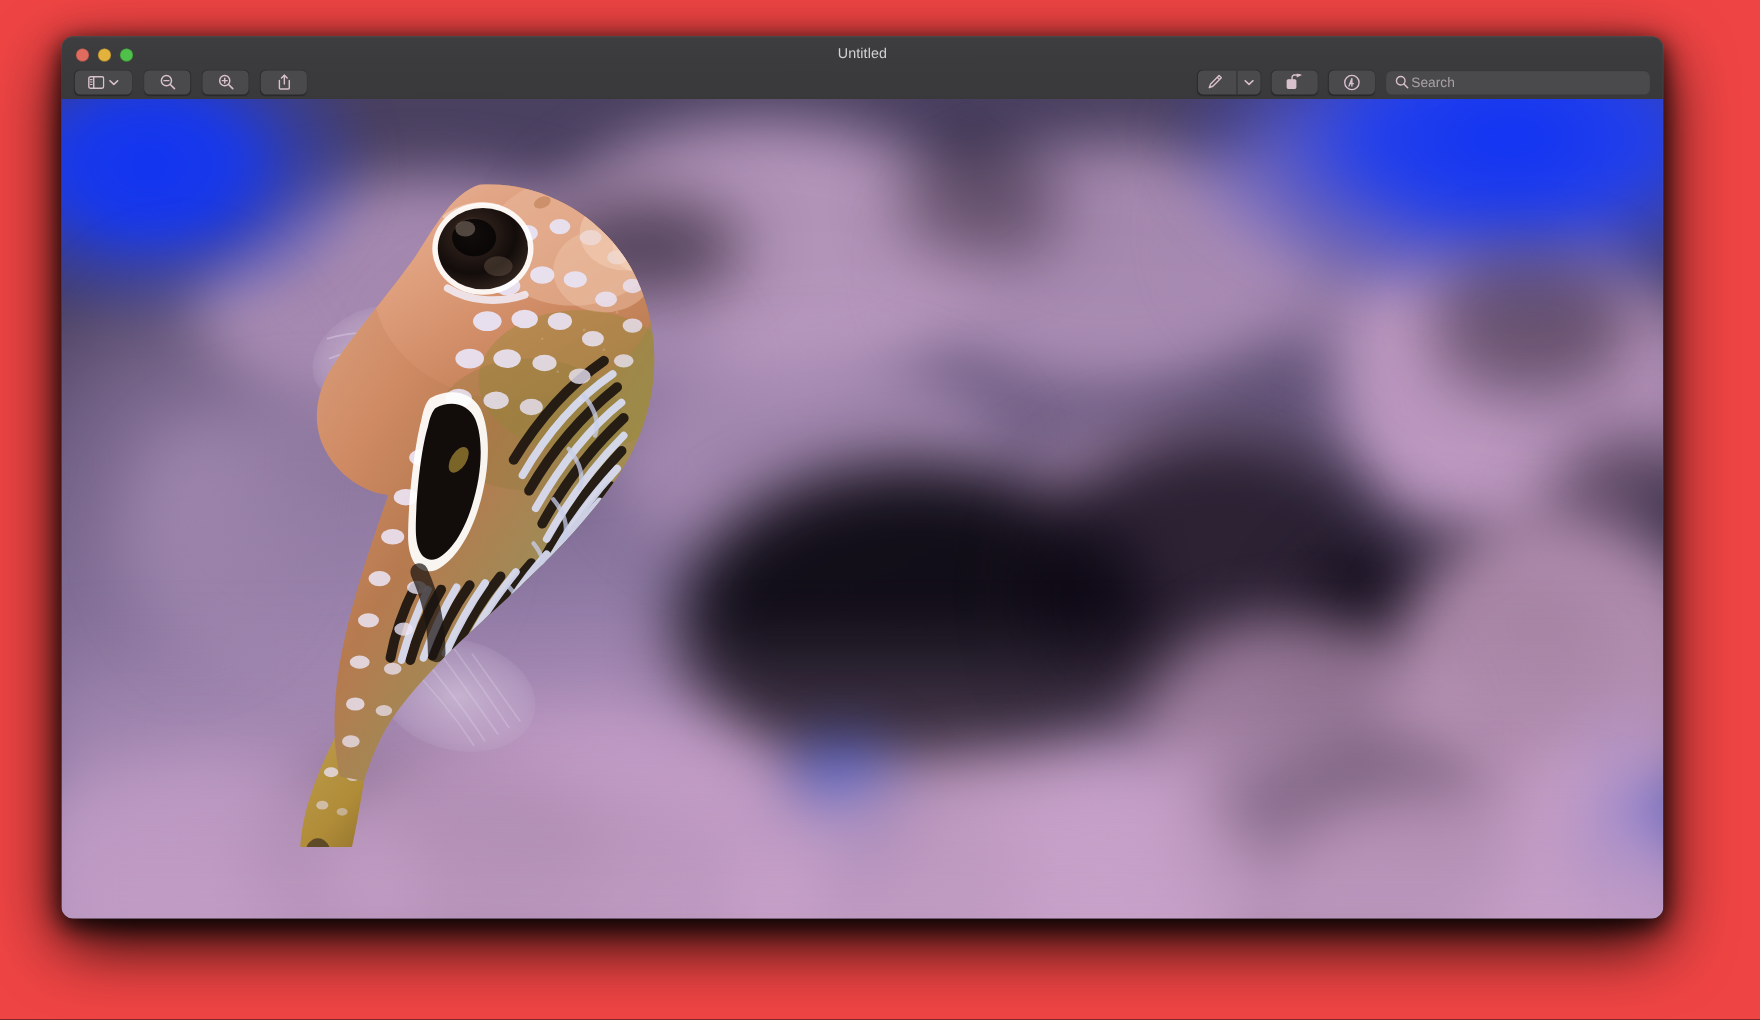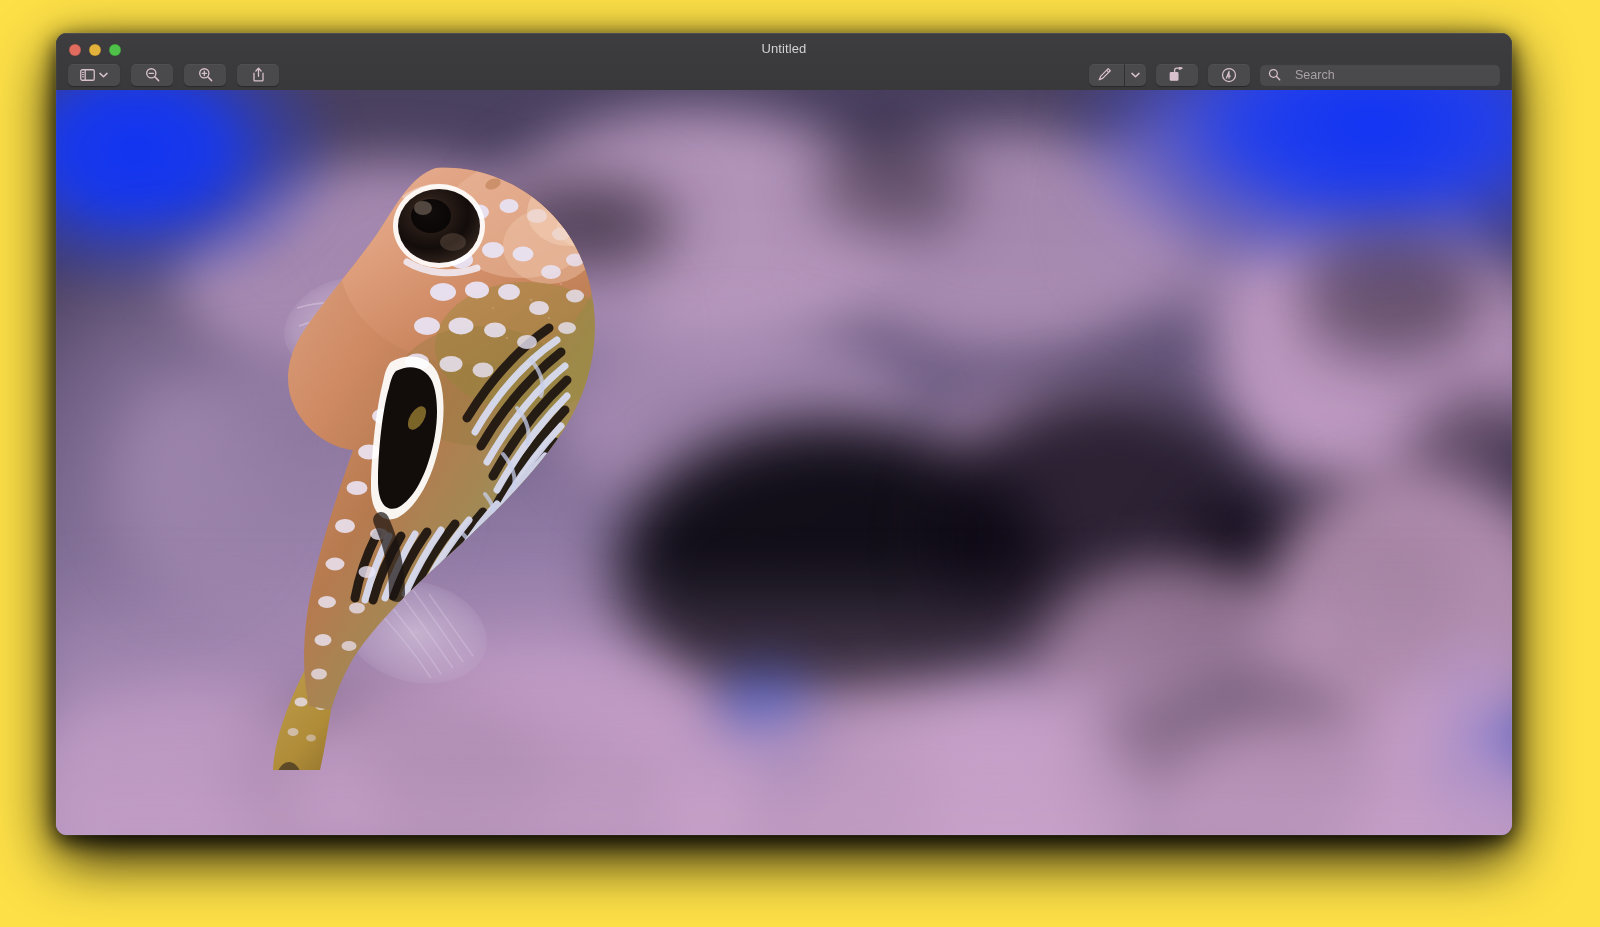--- a/index.html
+++ b/index.html
@@ -10,21 +10,21 @@
     width: 1600px;
     height: 927px;
     overflow: hidden;
     font-family: "Liberation Sans", sans-serif;
   }
 
   #root {
     position: relative;
     width: 1600px;
     height: 927px;
-    background: #fde047;
+    background: #ef4444;
   }
 
   
   .window {
     position: absolute;
     left: 56px;
     top: 33px;
     width: 1456px;
     height: 802px;
     border-radius: 11px;
@@ -142,21 +142,21 @@
   
   .search {
     background: #4a4a4c;
     border-radius: 5px;
     height: 22px;
     width: 240px;
     display: flex;
     align-items: center;
     padding: 0 8px;
     box-sizing: border-box;
-    gap: 14px;
+    gap: 2px;
     box-shadow: inset 0 0.5px 1px rgba(0,0,0,0.34);
   }
   .search-text {
     font-size: 12.5px;
     color: #a9a1a6;
     user-select: none;
   }
 
   
   .canvas {

